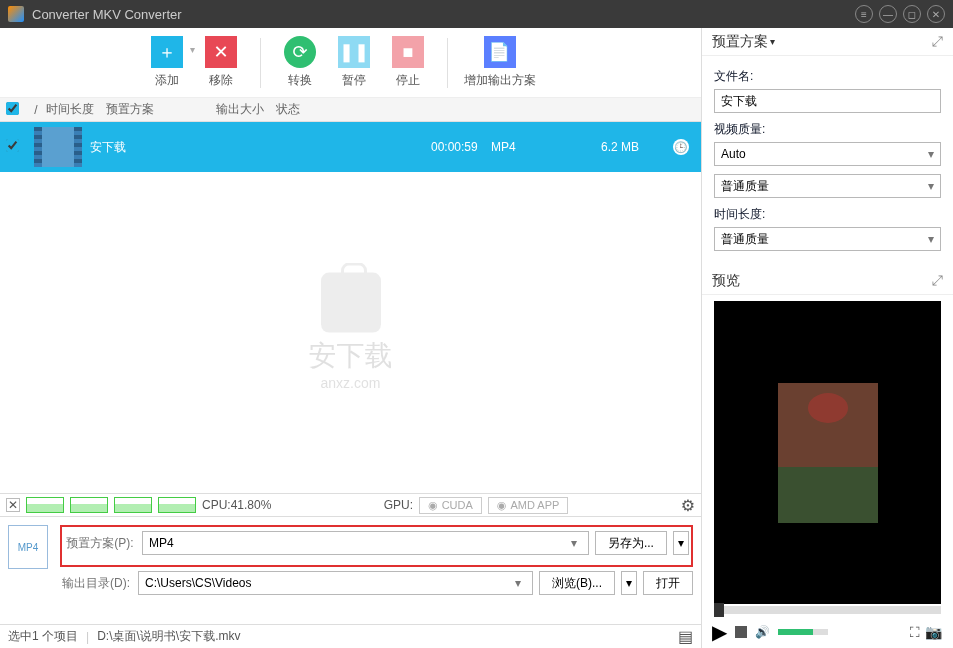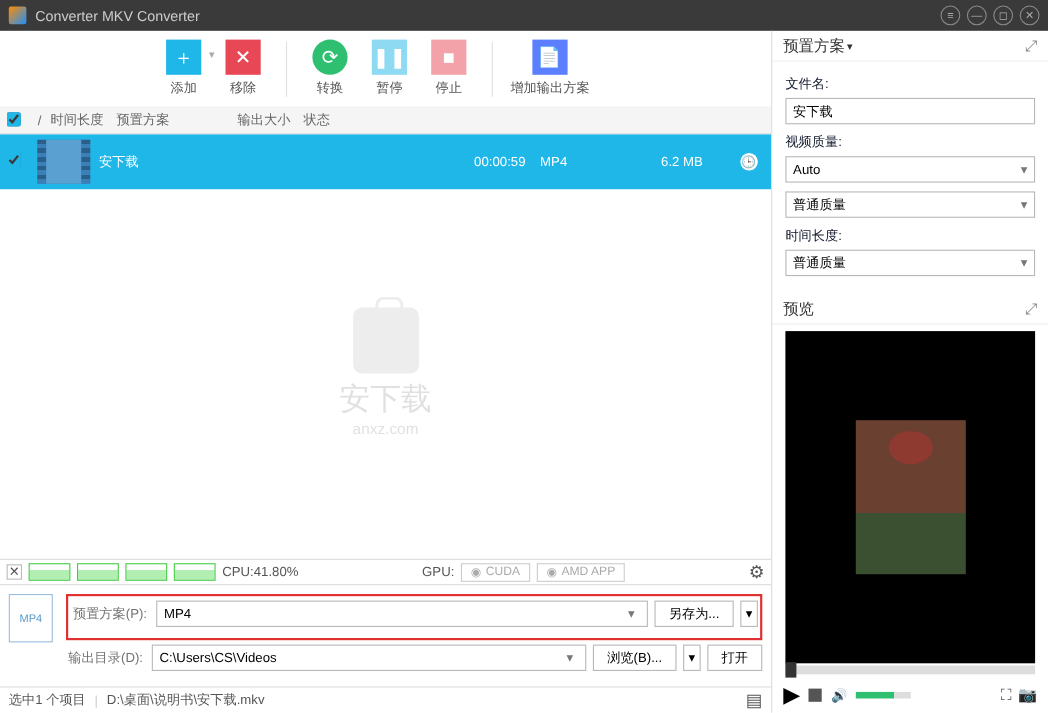--- a/index.html
+++ b/index.html
@@ -64,21 +64,21 @@
 
 .bottom { padding: 8px; }
 .brow { display: flex; align-items: center; gap: 6px; margin-bottom: 6px; }
 .brow .blbl { width: 72px; text-align: center; color: #737373; }
 .brow .field { flex: 1; height: 24px; border: 1px solid #b8b8b8; padding: 0 6px; display: flex; align-items: center; background: #fff; }
 .brow .dd { width: 16px; text-align: center; color: #777; }
 .brow .btn { border: 1px solid #b8b8b8; height: 24px; padding: 0 12px; display: flex; align-items: center; cursor: pointer; }
 .redbox { border: 2px solid #e03030; padding: 4px 2px; margin-bottom: 4px; }
 .file-ico { width: 40px; height: 44px; border: 1px solid #9bd; margin-right: 6px; display: flex; align-items: center; justify-content: center; color: #59c; font-size: 10px; }
 
-.statusbar { height: 24px; border-top: 1px solid #ddd; display: flex; align-items: center; padding: 0 8px; color: #555; gap: 8px; }
+.statusbar { height: 24px; border-top: 1px solid #ddd; display: flex; align-items: center; padding: 0 8px; color: #555; gap: 8px; margin-top: 15px; }
 .statusbar .sep { color: #ccc; }
 .statusbar .ricon { margin-left: auto; font-size: 16px; cursor: pointer; }
 
 .panel-head { height: 28px; display: flex; align-items: center; padding: 0 10px; font-size: 14px; color: #333; border-bottom: 1px solid #eee; }
 .panel-head .expand { margin-left: auto; cursor: pointer; color: #888; }
 .panel-body { padding: 8px 12px; }
 .plbl { color: #0f172a; margin: 4px 0; }
 .pfield { height: 24px; border: 1px solid #b8b8b8; padding: 0 6px; display: flex; align-items: center; background: #fff; margin-bottom: 8px; }
 .pfield .dd { margin-left: auto; color: #777; }
 

